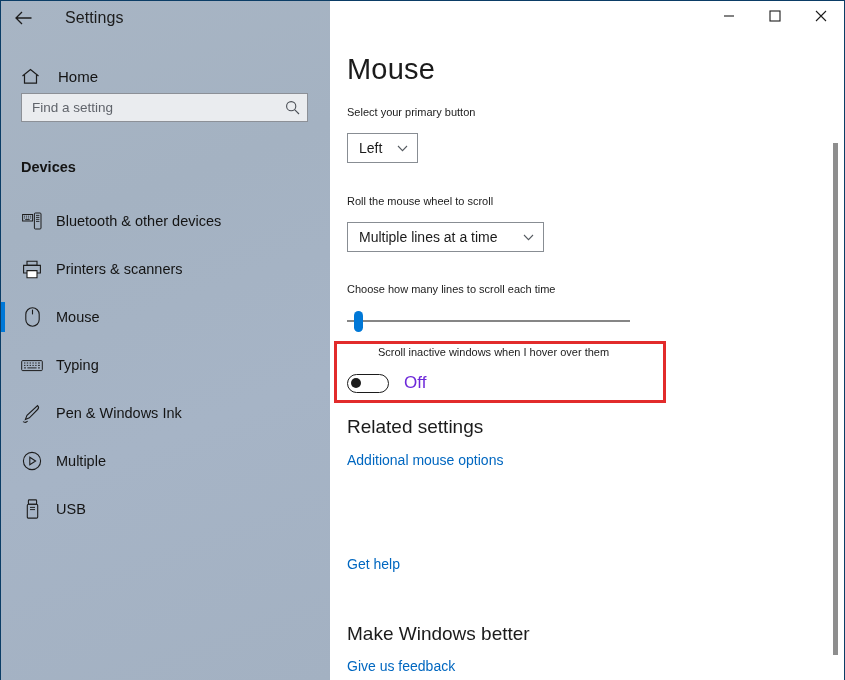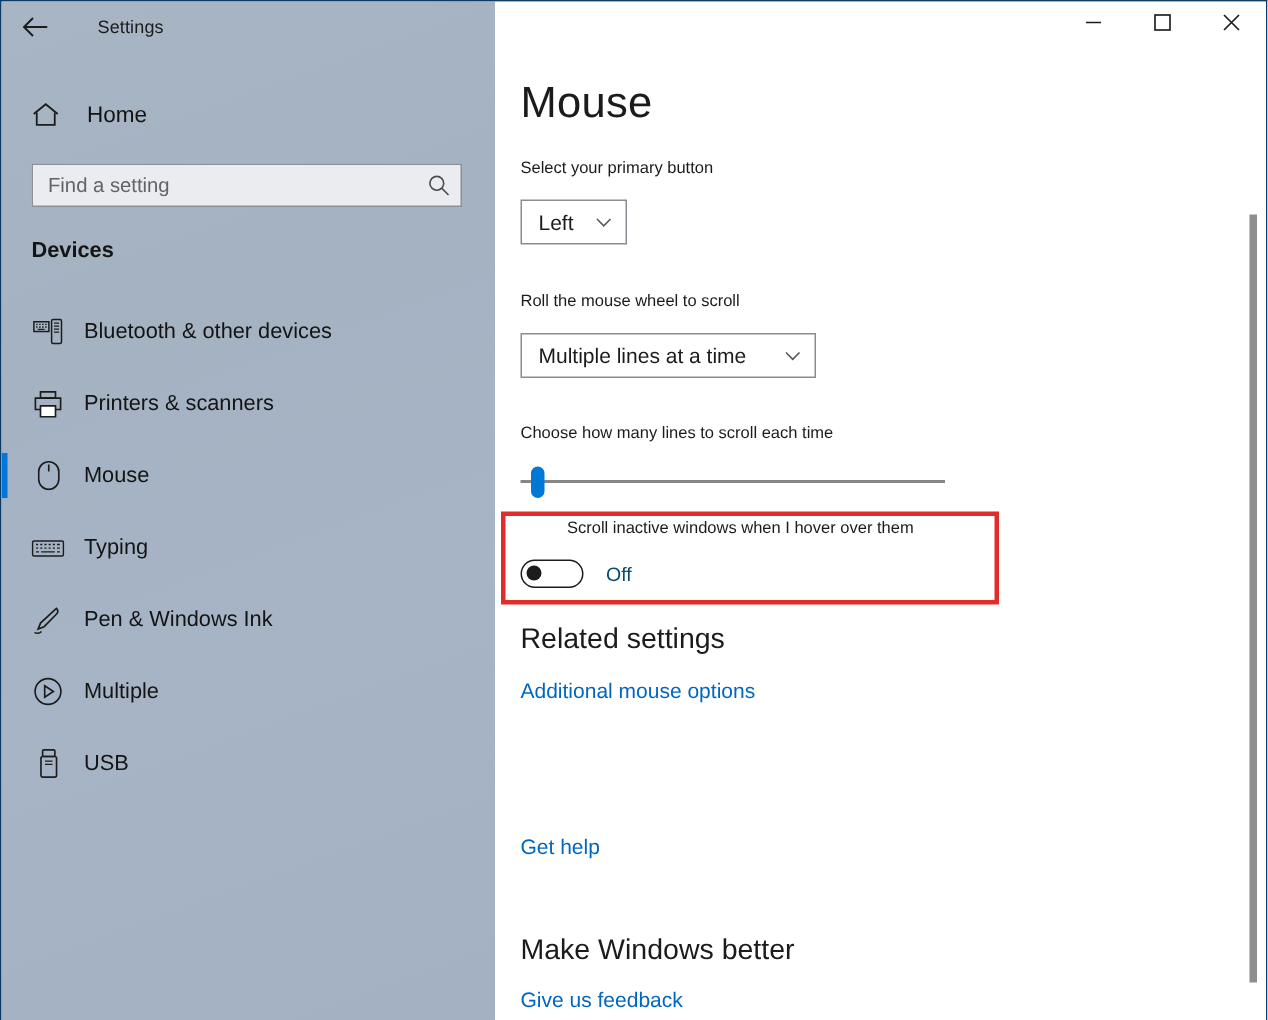--- a/index.html
+++ b/index.html
@@ -45,21 +45,21 @@
   .back-btn {
     width: 44px;
     height: 32px;
     display: flex;
     align-items: center;
     justify-content: center;
     cursor: default;
   }
   .back-btn svg { display: block; }
   .settings-title {
-    font-size: 12px;
+    font-size: 16px;
     color: #1c1c1c;
     margin-left: 20px;
     letter-spacing: 0.1px;
   }
 
   .home-row {
     position: absolute;
     left: 0;
     top: 60px;
     width: 329px;
@@ -77,21 +77,21 @@
   }
   .home-label {
     font-size: 15px;
     color: #131313;
     margin-left: 8px;
   }
 
   .search-wrap {
     position: absolute;
     left: 20px;
-    top: 108px;
+    top: 92px;
     width: 287px;
     height: 29px;
     background: #eaecef;
     border: 1px solid #8c9097;
     box-sizing: border-box;
     display: flex;
     align-items: center;
   }
   .search-input {
     flex: 1;
@@ -280,22 +280,22 @@
   .toggle-knob {
     position: absolute;
     left: 3px;
     top: 3px;
     width: 10px;
     height: 10px;
     border-radius: 50%;
     background: #1c1c1c;
   }
   .toggle-state {
-    font-size: 13px;
-    color: #0c4a6e;
+    font-size: 17px;
+    color: #6d28d9;
     margin-left: 15px;
     text-align: center;
   }
 
   .section-heading {
     position: absolute;
     left: 17px;
     font-size: 19px;
     color: #1b1b1b;
   }

